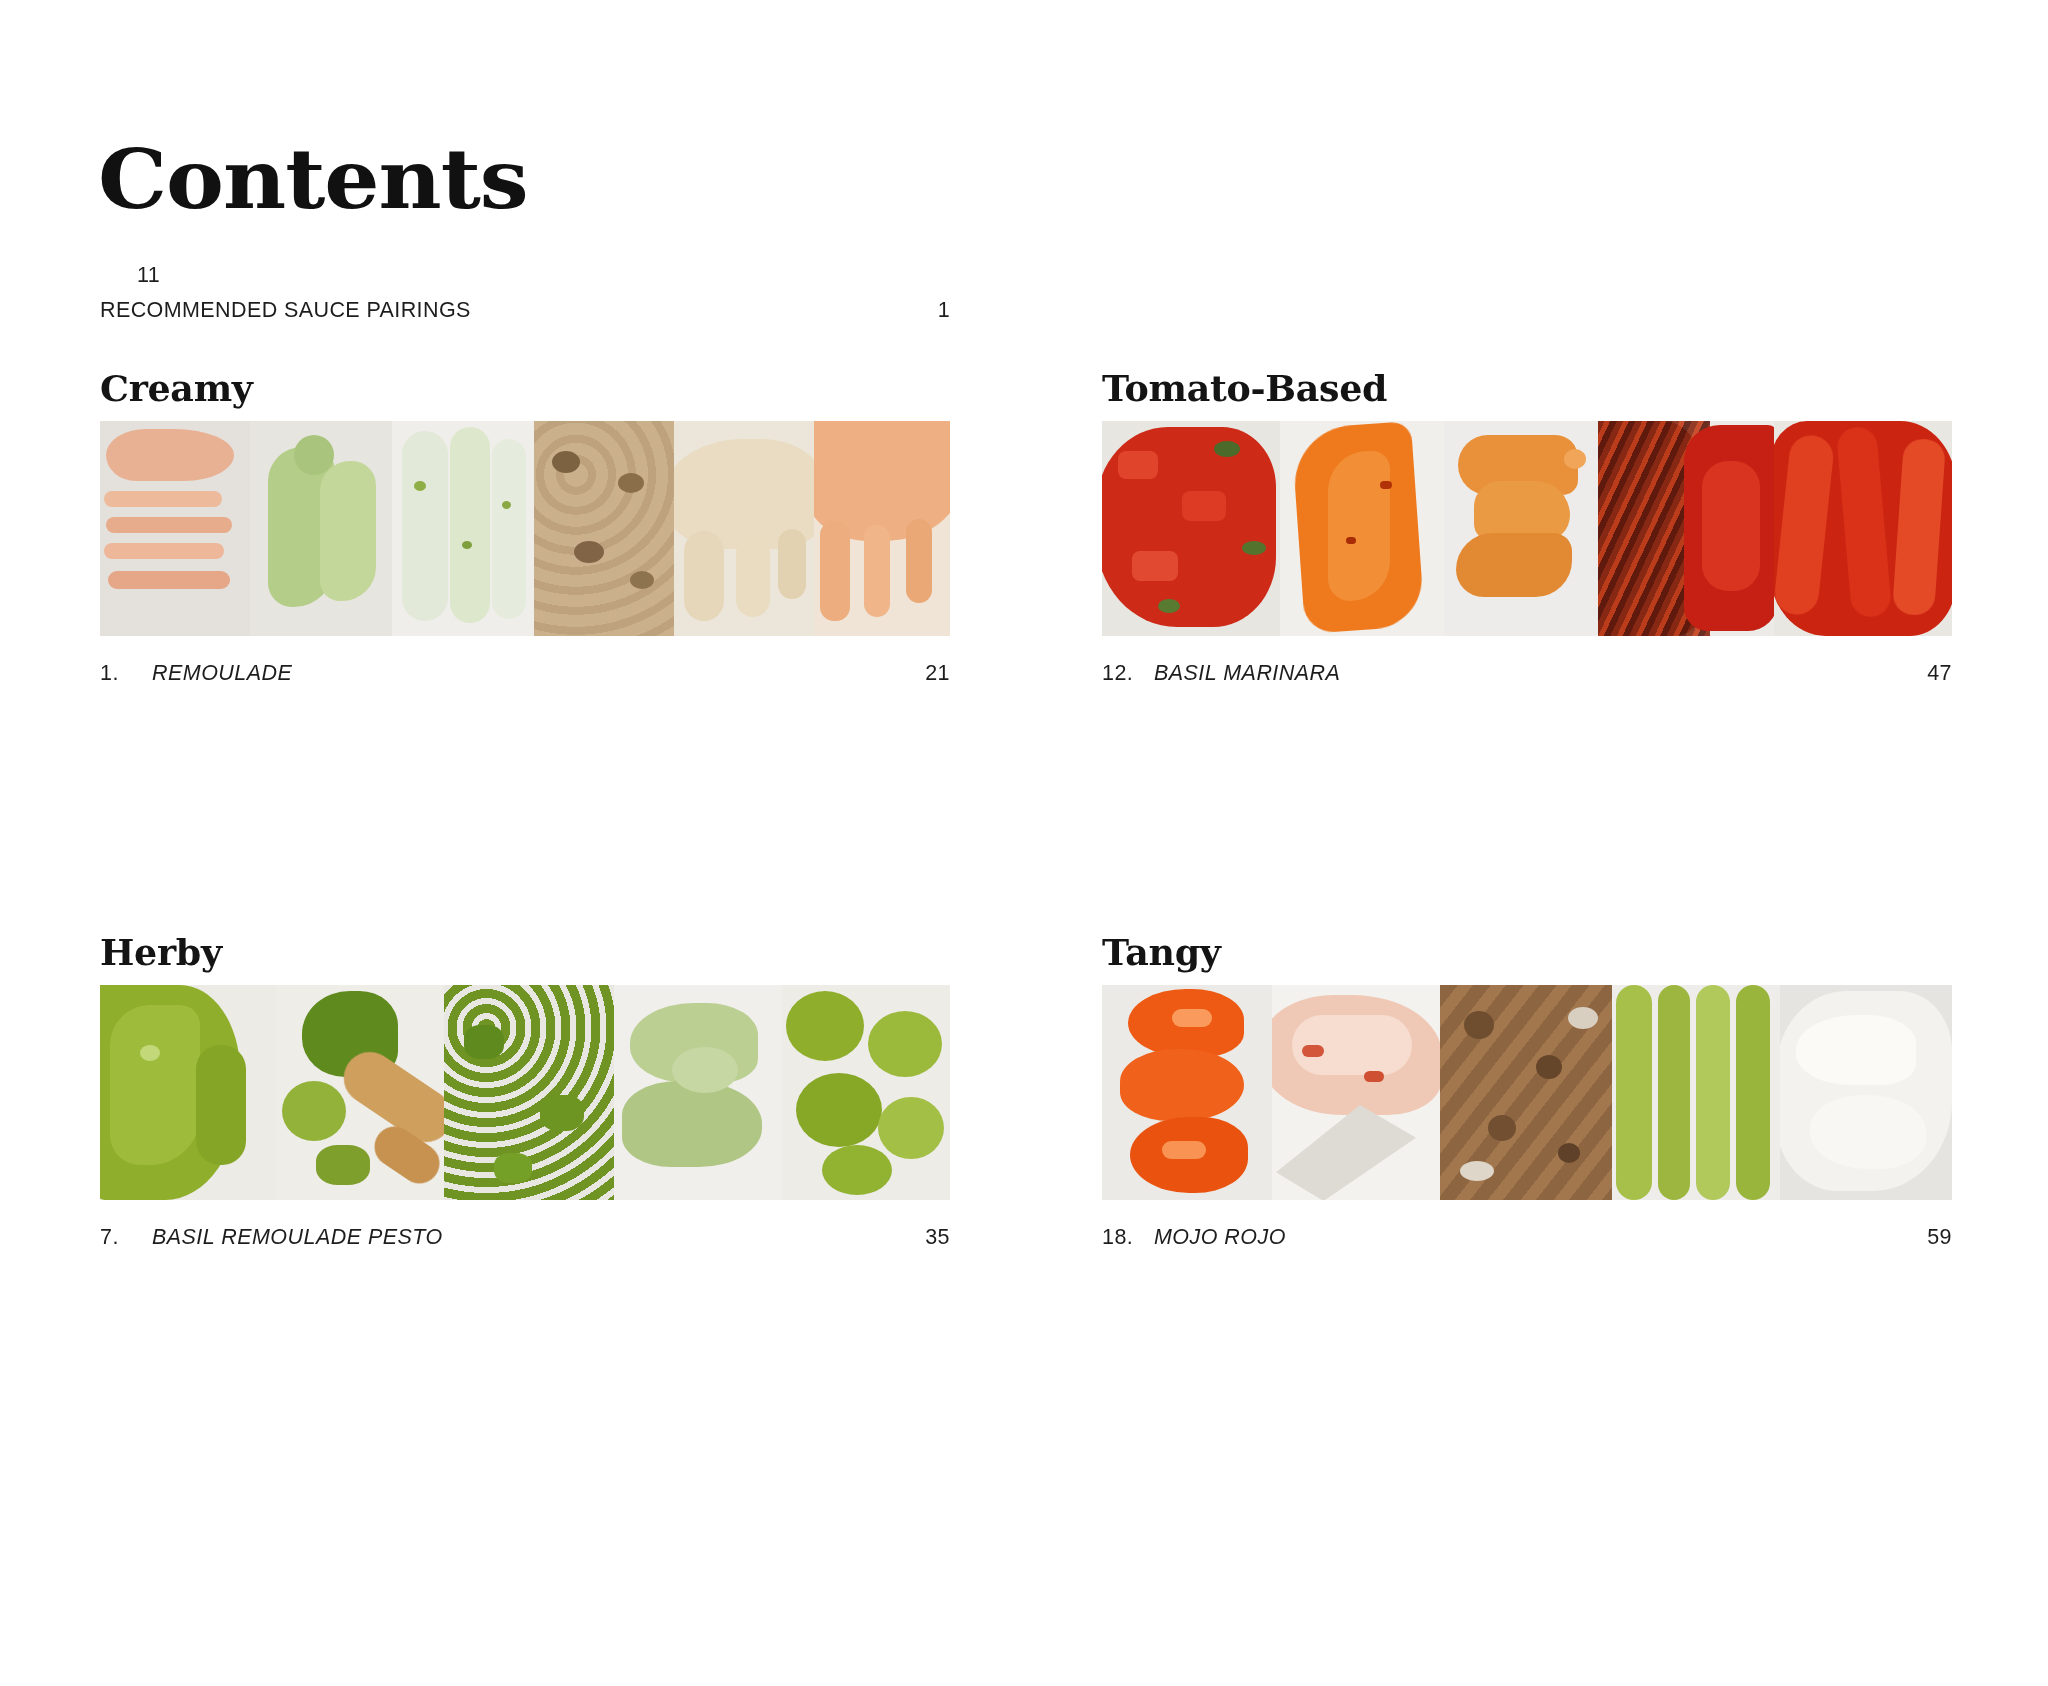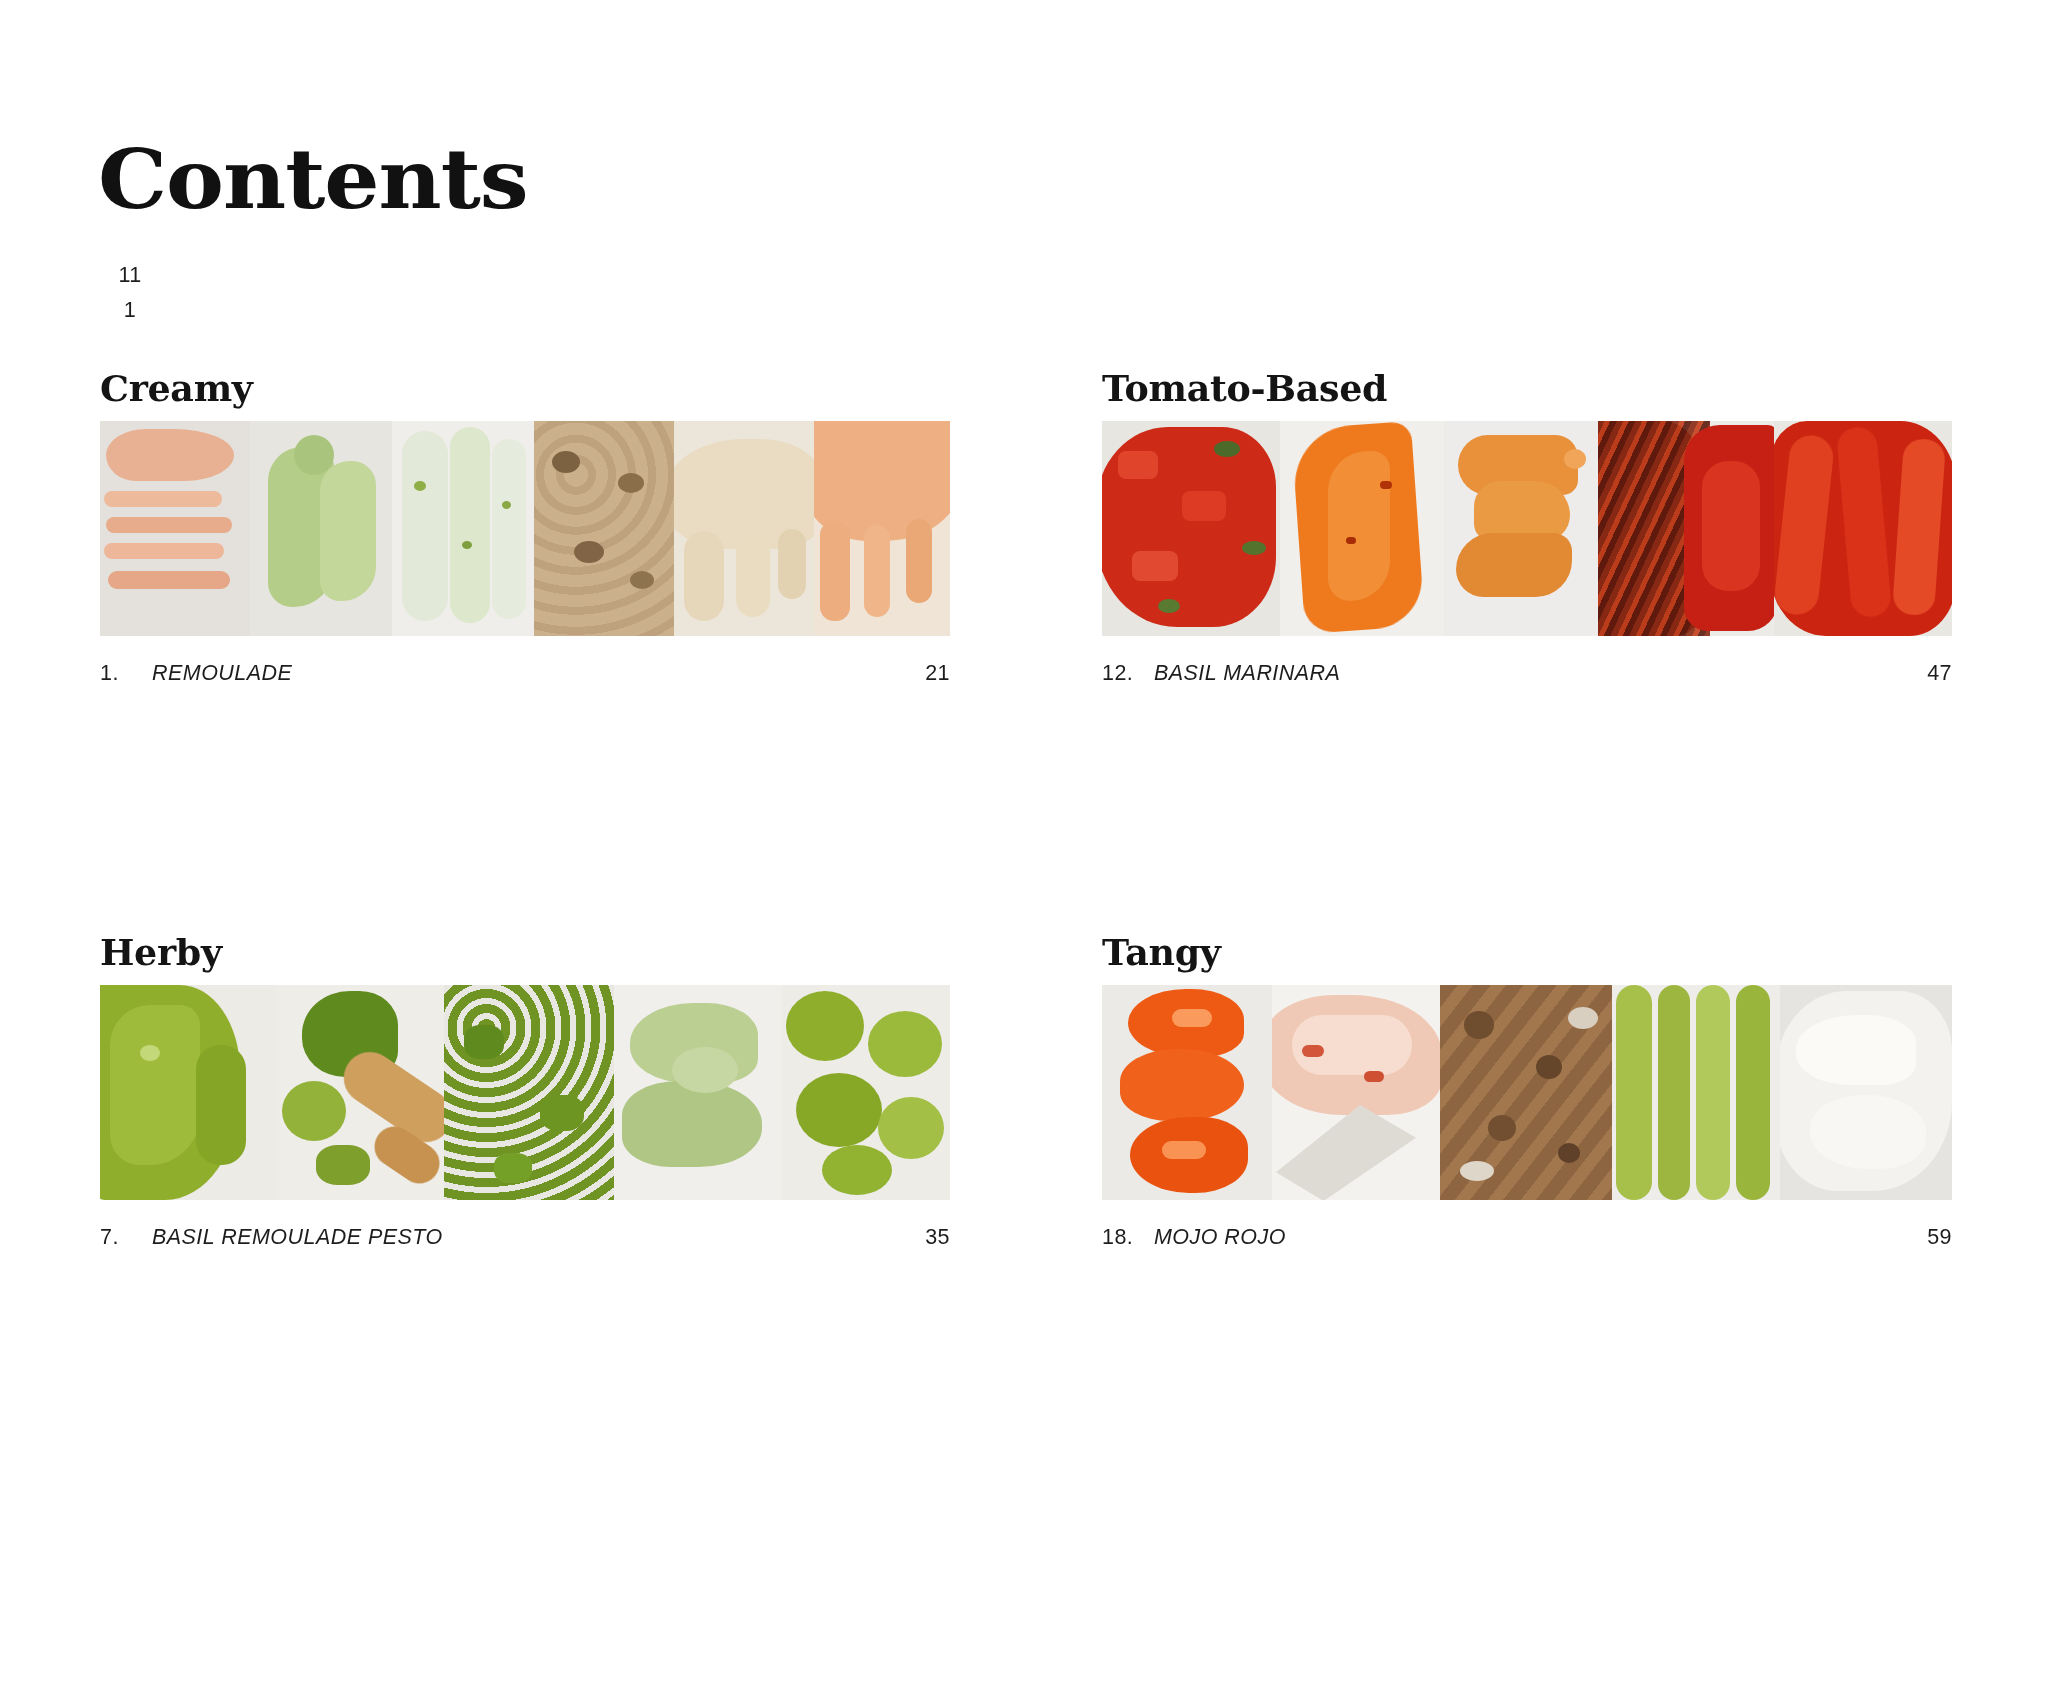--- a/index.html
+++ b/index.html
@@ -44,21 +44,21 @@
   .fm-row {
     display: flex;
     align-items: baseline;
     font-size: 21.5px;
     letter-spacing: 0.4px;
     line-height: 1.55;
     color: #1d1d1d;
     padding: 1px 0;
   }
   .fm-row .fm-label { width: 790px; }
-  .fm-row .fm-page { width: 60px; text-align: center; }
+  .fm-row .fm-page { width: 60px; text-align: right; }
 
   
   .section {
     position: absolute;
     width: 850px;
   }
   .section.col-left { left: 100px; }
   .section.col-right { left: 1102px; }
   .section.row-top { top: 368px; }
   .section.row-bottom { top: 932px; }
@@ -128,20 +128,21 @@
 
 <div class="page">
 
   <h1 class="contents-title">Contents</h1>
 
   <div class="frontmatter">
     <div class="fm-row">
       <span class="fm-page">11</span>
     </div>
     <div class="fm-row">
+      <span class="fm-label">RECOMMENDED SAUCE PAIRINGS</span>
       <span class="fm-page">1</span>
     </div>
   </div>
 
   <div class="section col-left row-top">
     <div class="section-heading">Creamy</div>
 
     <div class="strip">
       <div class="cell" style="width:150px">
         <div class="bg" style="background:#e4e1dc"></div>

